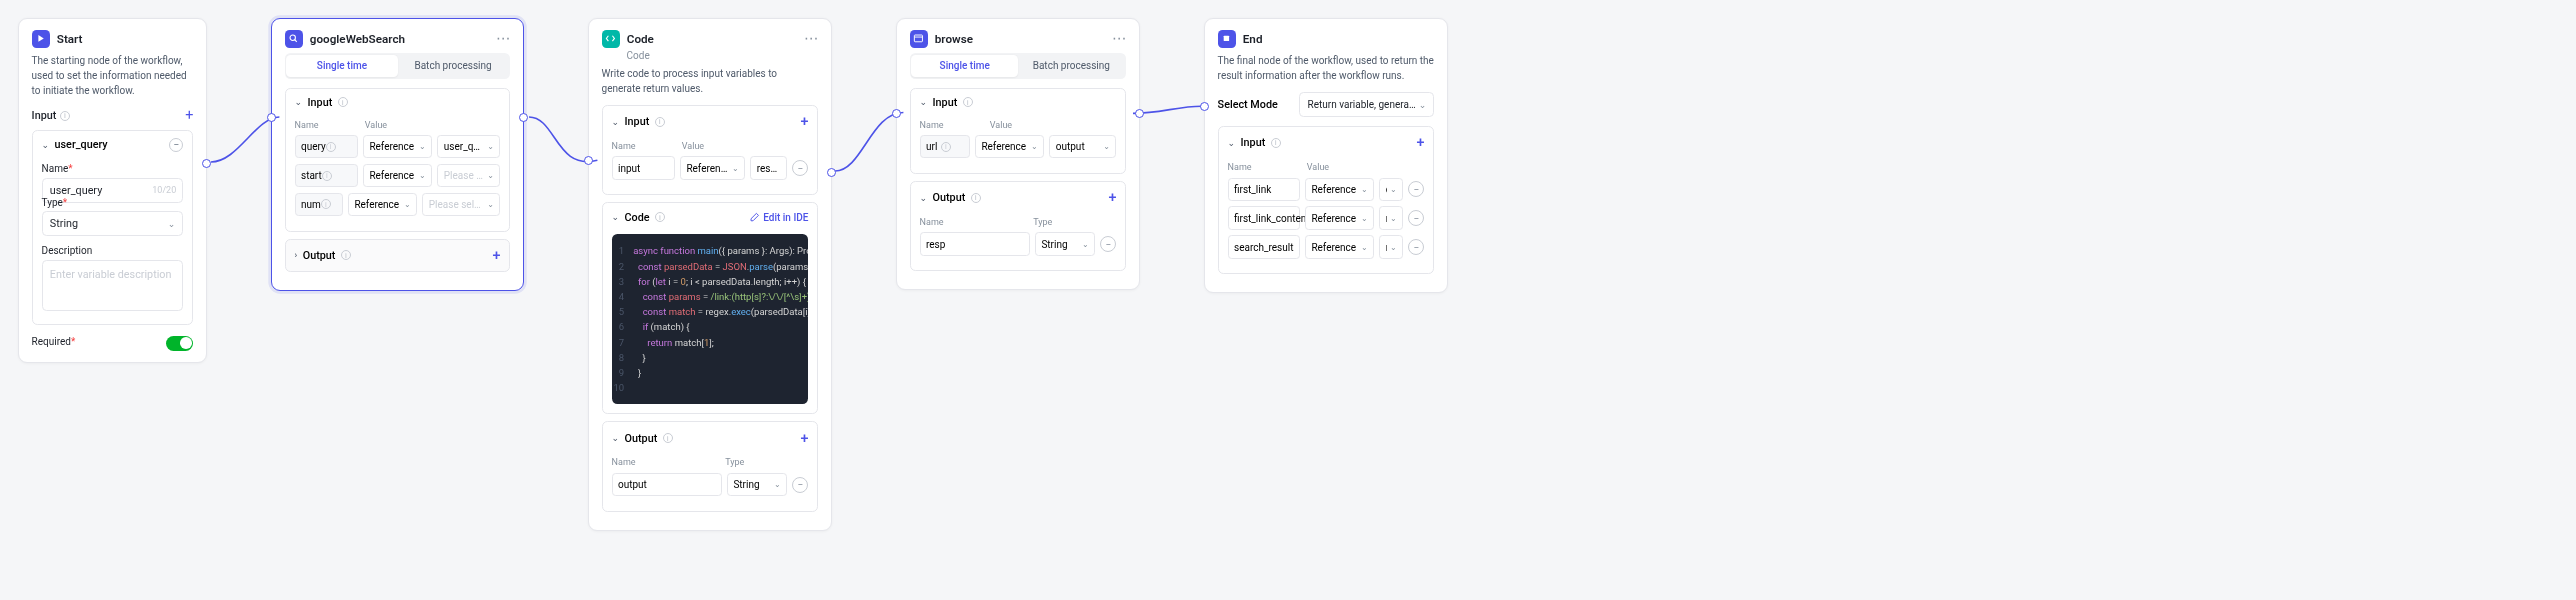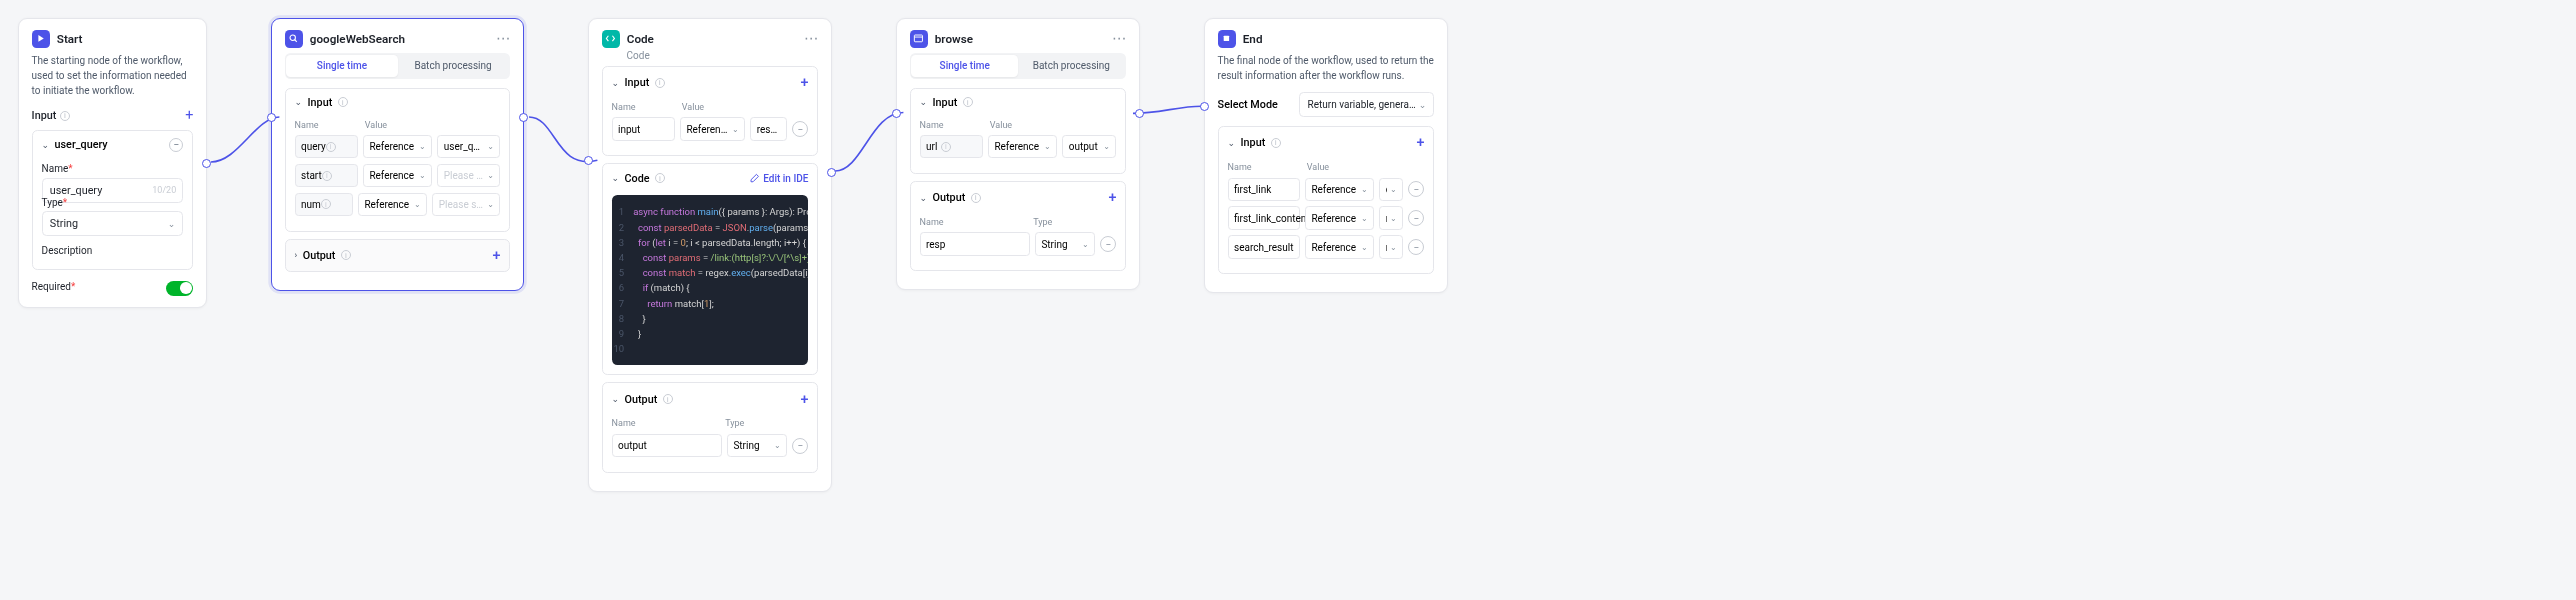--- a/index.html
+++ b/index.html
@@ -107,20 +107,21 @@
     <div class="coll-body">
       <div class="field-name"><span>Name</span><span class="req">*</span></div>
       <input class="input-text" value="user_query" style="">
       <div class="counter">10/20</div>
       <div class="field-name" style="margin-top:2px"><span>Type</span><span class="req">*</span></div>
       <div class="select">
             <span>String</span>
             <span class="chev">⌄</span>
           </div>
       <div class="field-name" style="margin-top:9px">Description</div>
+      <textarea class="textarea" placeholder="Enter variable description" style=""></textarea>
     </div>
   </div>
   <div class="toggle-row">
     <div class="field-name"><span>Required</span><span class="req">*</span></div>
     <div class="toggle"></div>
   </div>
 </div>
 
 <div class="node n-gws selected" style="position:relative">
   <div class="port" style="left:-5.4px;top:94px"></div>
@@ -167,21 +168,21 @@
   <div class="cell-select" style="width:69px">
                 <span class="txt">Reference</span>
                 <span class="chev">⌄</span>
               </div>
   <div class="cell-select placeholder" style="flex:1">
                 <span class="txt">Please select</span>
                 <span class="chev">⌄</span>
               </div>
             </div>
             <div class="grid-row">
-              <div class="cell-input readonly" style="width:58px;flex:none">num <span class="info-icon">i</span></div>
+              <div class="cell-input readonly" style="width:48px;flex:none">num <span class="info-icon">i</span></div>
   <div class="cell-select" style="width:69px">
                 <span class="txt">Reference</span>
                 <span class="chev">⌄</span>
               </div>
   <div class="cell-select placeholder" style="flex:1">
                 <span class="txt">Please select</span>
                 <span class="chev">⌄</span>
               </div>
             </div>
           </div>
@@ -203,20 +204,21 @@
   <div class="node-header">
     <div class="node-icon" style="background:#00b8a8">
           <svg viewBox="0 0 16 16">
             <path d="M5 4l-3 4 3 4M11 4l3 4-3 4" fill="none" stroke="#fff" stroke-width="1.6"></path>
           </svg>
         </div>
     <div class="node-title">Code</div>
     <div class="more-icon">⋯</div>
   </div>
   <div class="node-subtitle">Code</div>
+  <div class="node-desc">Write code to process input variables to generate return values.</div>
 
   <div class="collapsible open">
     <div class="coll-header">
           <span class="chev">⌄</span>
           <span>Input</span>
           <span class="info-icon">i</span>
           <span class="plus">+</span>
         </div>
     <div class="coll-body">
       <div class="grid-head">
@@ -346,21 +348,21 @@
           <span class="chev">⌄</span>
           <span>Input</span>
           <span class="info-icon">i</span>
         </div>
     <div class="coll-body">
       <div class="grid-head">
             <div style="width:63px">Name</div>
             <div>Value</div>
           </div>
       <div class="grid-row">
-        <div class="cell-input readonly" style="width:63px;flex:none">
+        <div class="cell-input readonly" style="width:50px;flex:none">
               <span>url</span>
               <span class="info-icon" style="margin-left:3.6px">i</span>
             </div>
         <div class="cell-select" style="width:69px">
               <span class="txt">Reference</span>
               <span class="chev">⌄</span>
             </div>
         <div class="cell-select" style="flex:1">
               <span class="txt">output</span>
               <span class="chev">⌄</span>

